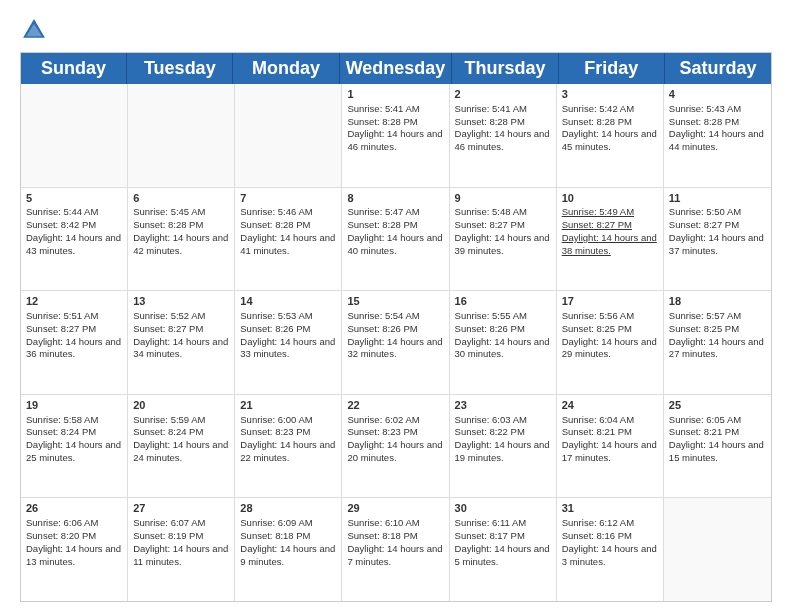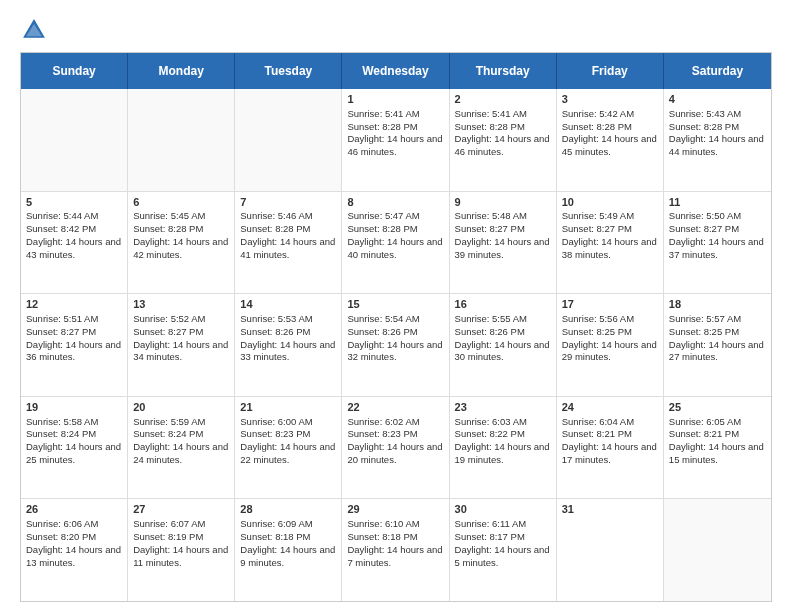--- a/index.html
+++ b/index.html
@@ -58,23 +58,23 @@
       flex-direction: column;
       border: 1px solid #ccc;
     }
     .cal-header {
       display: grid;
       grid-template-columns: repeat(7, 1fr);
       background: #2a6db5;
     }
     .cal-header-cell {
       color: #fff;
-      font-size: 12px;
-      font-weight: bold;
-      padding: 11px 6px;
+      font-size: 18px;
+      font-weight: bold;
+      padding: 5px 6px;
       text-align: center;
       border-right: 1px solid #1a5090;
     }
     .cal-header-cell:last-child { border-right: none; }
     .cal-body {
       flex: 1;
       display: flex;
       flex-direction: column;
     }
     .cal-row {
@@ -119,22 +119,22 @@
     </div>
     <div class="title-block">
       <h1></h1>
       <p></p>
     </div>
   </div>
 
   <div class="calendar">
     <div class="cal-header">
     <div class="cal-header-cell">Sunday</div>
+        <div class="cal-header-cell">Tuesday</div>
         <div class="cal-header-cell">Monday</div>
-        <div class="cal-header-cell">Tuesday</div>
         <div class="cal-header-cell">Wednesday</div>
         <div class="cal-header-cell">Thursday</div>
         <div class="cal-header-cell">Friday</div>
         <div class="cal-header-cell">Saturday</div>
       </div>
     <div class="cal-body">
     <div class="cal-row">
           <div class="cal-cell empty"></div>
           <div class="cal-cell empty"></div>
           <div class="cal-cell empty"></div>
@@ -160,21 +160,21 @@
 Daylight: 14 hours and 42 minutes.</span></div>
           <div class="cal-cell"><span class="day-number">7</span><span style="white-space: pre-line;">Sunrise: 5:46 AM
 Sunset: 8:28 PM
 Daylight: 14 hours and 41 minutes.</span></div>
           <div class="cal-cell"><span class="day-number">8</span><span style="white-space: pre-line;">Sunrise: 5:47 AM
 Sunset: 8:28 PM
 Daylight: 14 hours and 40 minutes.</span></div>
           <div class="cal-cell"><span class="day-number">9</span><span style="white-space: pre-line;">Sunrise: 5:48 AM
 Sunset: 8:27 PM
 Daylight: 14 hours and 39 minutes.</span></div>
-          <div class="cal-cell"><span class="day-number">10</span><span style="white-space: pre-line;">Sunrise: 5:49 AM
+          <div class="cal-cell"><span class="day-number">10</span><span style="white-space: pre-line; text-decoration: underline;">Sunrise: 5:49 AM
 Sunset: 8:27 PM
 Daylight: 14 hours and 38 minutes.</span></div>
           <div class="cal-cell"><span class="day-number">11</span><span style="white-space: pre-line;">Sunrise: 5:50 AM
 Sunset: 8:27 PM
 Daylight: 14 hours and 37 minutes.</span></div>
         </div>
         <div class="cal-row">
           <div class="cal-cell"><span class="day-number">12</span><span style="white-space: pre-line; text-align: center;">Sunrise: 5:51 AM
 Sunset: 8:27 PM
 Daylight: 14 hours and 36 minutes.</span></div>
@@ -229,18 +229,20 @@
 Daylight: 14 hours and 11 minutes.</span></div>
           <div class="cal-cell"><span class="day-number">28</span><span style="white-space: pre-line;">Sunrise: 6:09 AM
 Sunset: 8:18 PM
 Daylight: 14 hours and 9 minutes.</span></div>
           <div class="cal-cell"><span class="day-number">29</span><span style="white-space: pre-line;">Sunrise: 6:10 AM
 Sunset: 8:18 PM
 Daylight: 14 hours and 7 minutes.</span></div>
           <div class="cal-cell"><span class="day-number">30</span><span style="white-space: pre-line;">Sunrise: 6:11 AM
 Sunset: 8:17 PM
 Daylight: 14 hours and 5 minutes.</span></div>
-          <div class="cal-cell"><span class="day-number">31</span></div>
+          <div class="cal-cell"><span class="day-number">31</span><span style="white-space: pre-line;">Sunrise: 6:12 AM
+Sunset: 8:16 PM
+Daylight: 14 hours and 3 minutes.</span></div>
           <div class="cal-cell empty"></div>
         </div>
       </div>
   </div>
 </div>
 
 </body></html>

